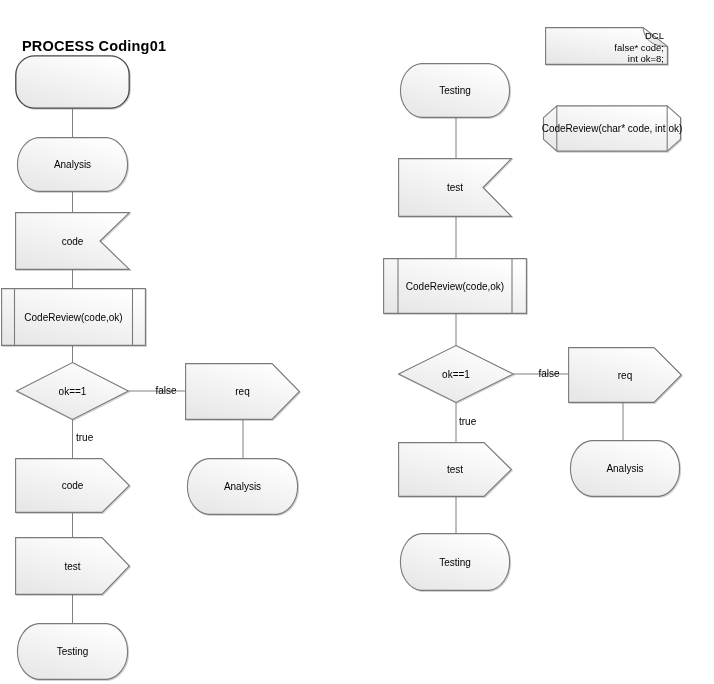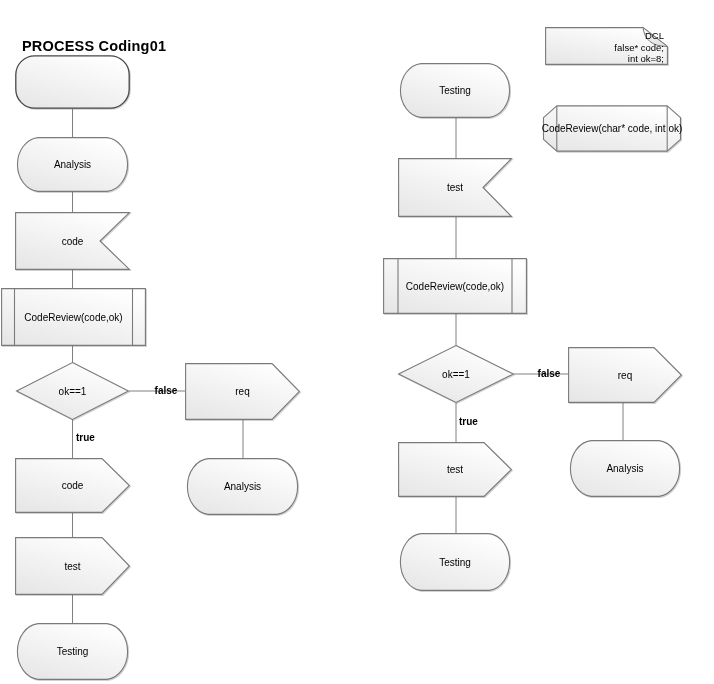--- a/index.html
+++ b/index.html
@@ -16,21 +16,21 @@
   .shape > svg{
     position:absolute;left:0;top:0;width:100%;height:100%;overflow:visible;
     filter:drop-shadow(1.5px 1.5px 0.5px rgba(90,90,90,0.28));
   }
   .shape .lbl{
     position:absolute;left:0;top:0;right:0;bottom:0;
     display:flex;align-items:center;justify-content:center;
     font-size:10px;color:#000;white-space:nowrap;
   }
   .branch-lbl{
-    position:absolute;font-size:10px;color:#000;white-space:nowrap;font-weight:bold;
+    position:absolute;font-size:10px;color:#000;white-space:nowrap;
   }
   .note-text{
     position:absolute;left:7px;top:3px;right:4px;
     font-size:9.5px;line-height:11.5px;color:#000;text-align:right;
   }
   .note-text div{white-space:nowrap;}
   path,rect,line{vector-effect:non-scaling-stroke;}
 </style>
 </head>
 <body>

